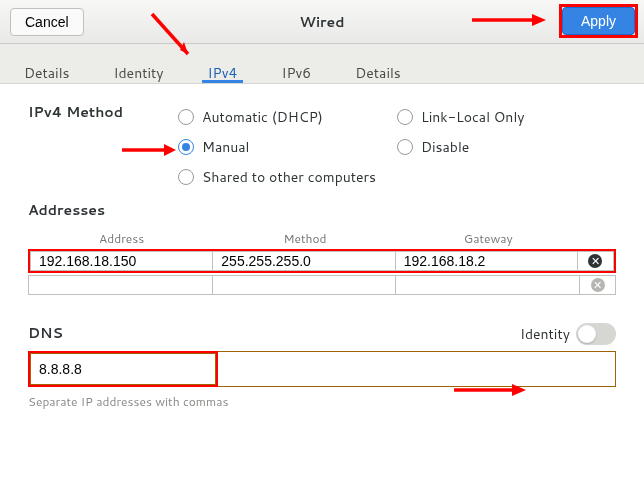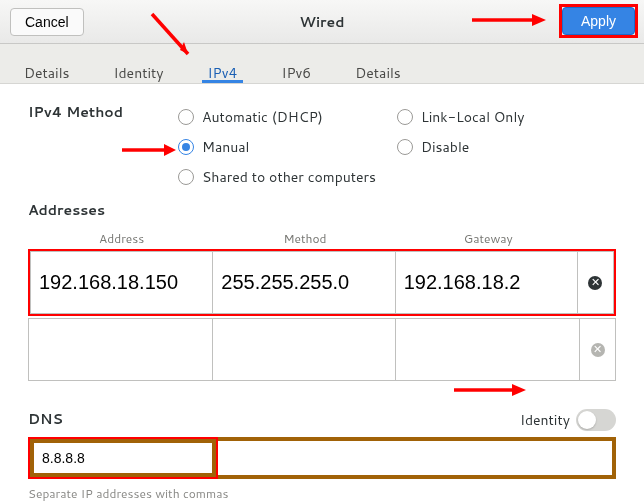--- a/index.html
+++ b/index.html
@@ -120,23 +120,23 @@
   }
   .addr-head > div { flex: 1; text-align: center; }
   .addr-head > .rm { width: 36px; flex: none; }
 
   .addr-row {
     display: flex;
     margin-top: 2px;
   }
   .addr-row input {
     flex: 1;
-    padding: 19px 8px;
+    padding: 1px 8px;
     border: 1px solid #c0c0be;
-    font-size: 20px;
+    font-size: 14px;
     min-width: 0;
   }
   .addr-row input:not(:first-child) { border-left: none; }
   .rm-btn {
     width: 36px;
     border: 1px solid #c0c0be;
     border-left: none;
     background: #fff;
     display: flex;
     align-items: center;
@@ -174,21 +174,21 @@
     background: #fff;
     border-radius: 50%;
     position: absolute;
     top: 2px; left: 2px;
     box-shadow: 0 1px 2px rgba(0,0,0,.2);
   }
   .dns-input-wrap { display: flex; }
   .dns-input-wrap input {
     flex: 1;
     padding: 7px 8px;
-    border: 4px solid #a16207;
+    border: 1px solid #a16207;
     font-size: 14px;
   }
   .dns-box { display: inline-block; }
   .dns-box input { width: 186px; }
   .dns-rest input { border-left: none; }
   .hint { font-size: 12px; color: #8a8a87; margin-top: 6px; }
 
   
   .arrow { position: absolute; z-index: 500; pointer-events: none; }
   svg .a-line { stroke: red; stroke-width: 3.5; }

